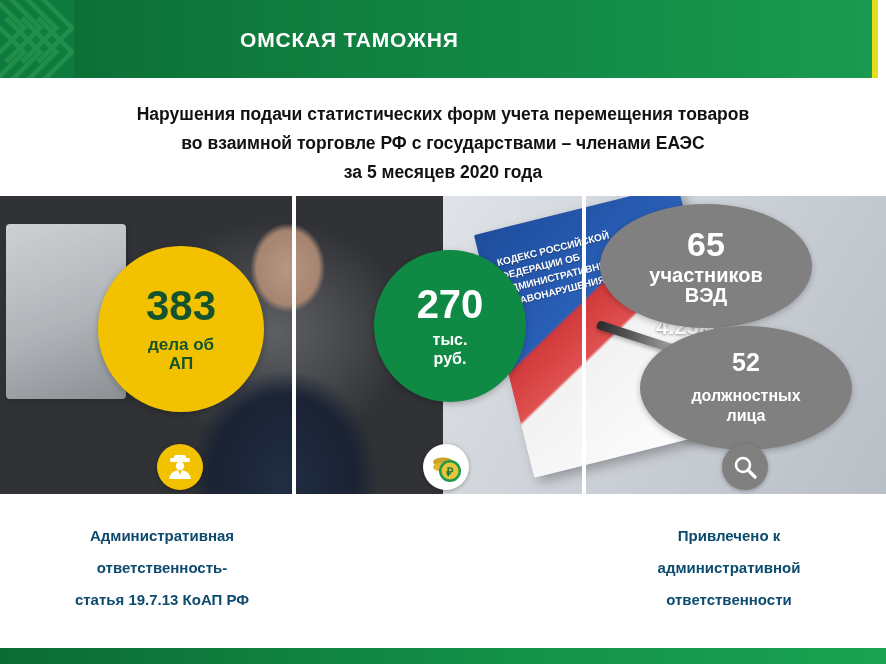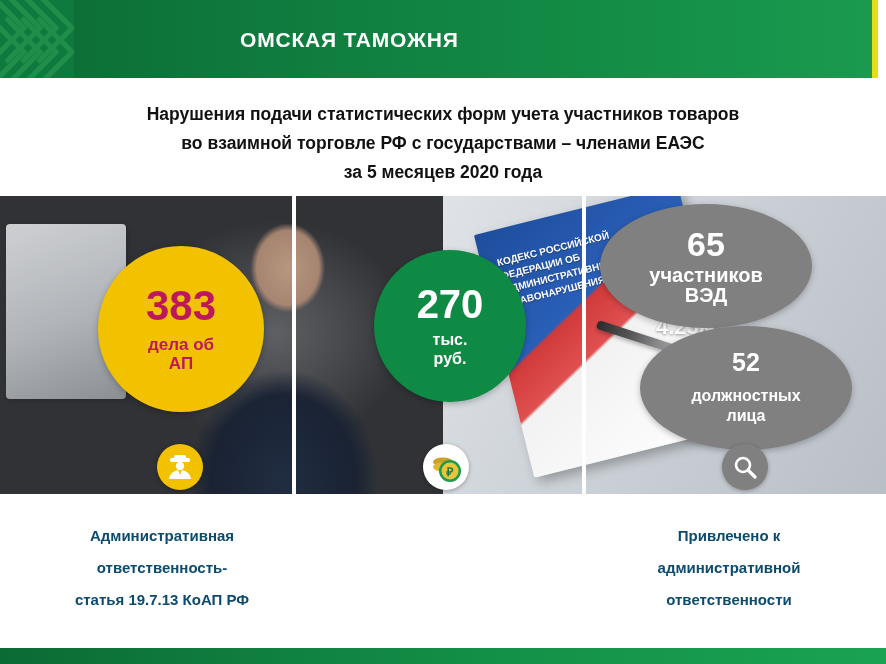--- a/index.html
+++ b/index.html
@@ -212,21 +212,21 @@
   .circle .small {
     font-weight: bold;
     line-height: 19px;
   }
   .c-yellow {
     left: 98px;
     top: 246px;
     width: 166px;
     height: 166px;
     background: #f2c200;
-    color: #be185d;
+    color: #14532d;
   }
   .c-yellow .big { font-size: 42px; margin-bottom: 8px; }
   .c-yellow .small { font-size: 17px; }
 
   .c-green {
     left: 374px;
     top: 250px;
     width: 152px;
     height: 152px;
     background: #0f8a45;
@@ -327,21 +327,21 @@
       </svg>
     </div>
   </div>
 
   <div class="header-yellow-edge"></div>
   <div class="header-right-white"></div>
 
   <div class="header-title">ОМСКАЯ ТАМОЖНЯ</div>
 
   <div class="subtitle">
-    <div>Нарушения подачи статистических форм учета участников товаров</div>
+    <div>Нарушения подачи статистических форм учета перемещения товаров</div>
     <div>во взаимной торговле РФ с государствами – членами ЕАЭС</div>
     <div>за 5 месяцев 2020 года</div>
   </div>
 
   <div class="photo-strip">
     <div class="photo-left">
       <div class="photo-left-figure"></div>
     </div>
     <div class="photo-right">
       <div class="book">

